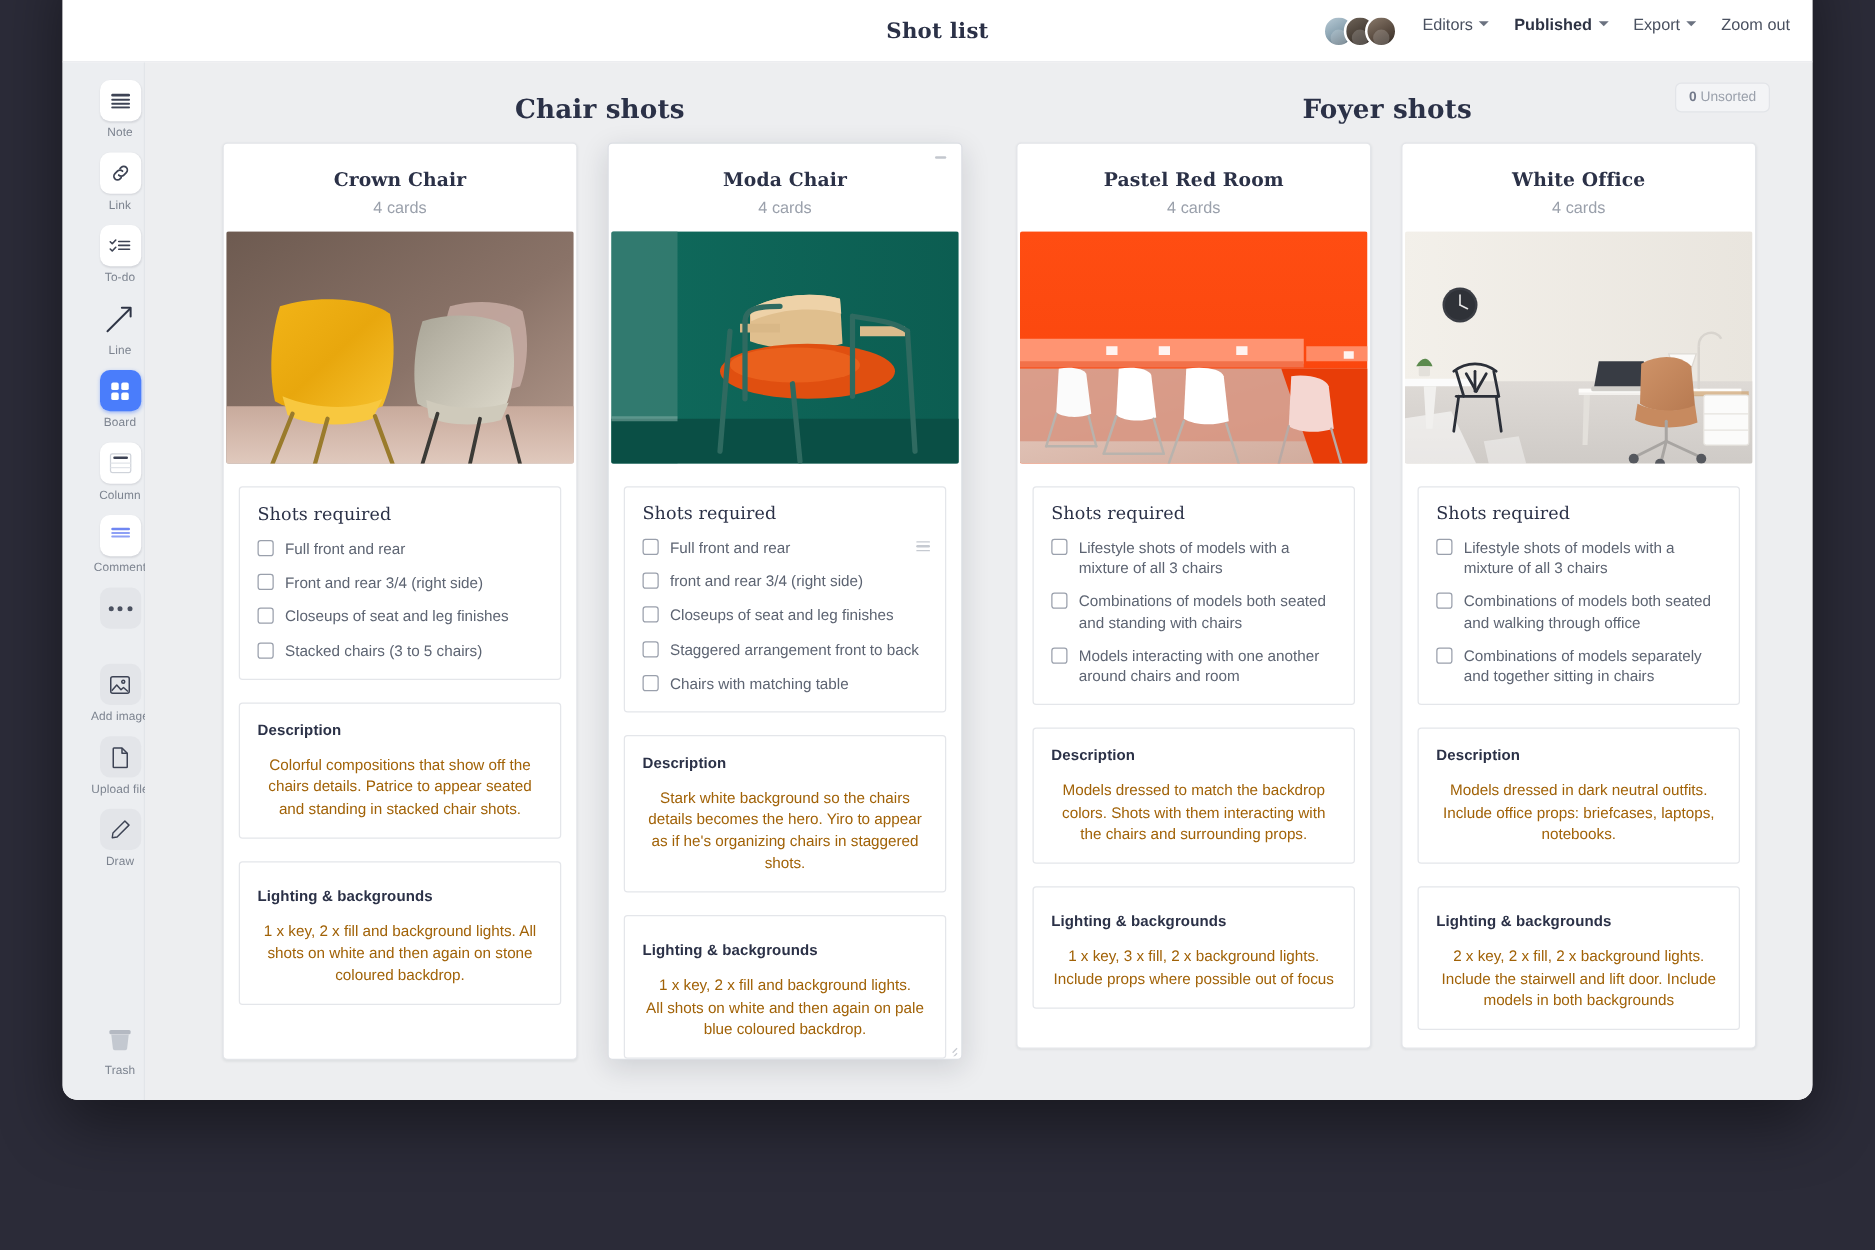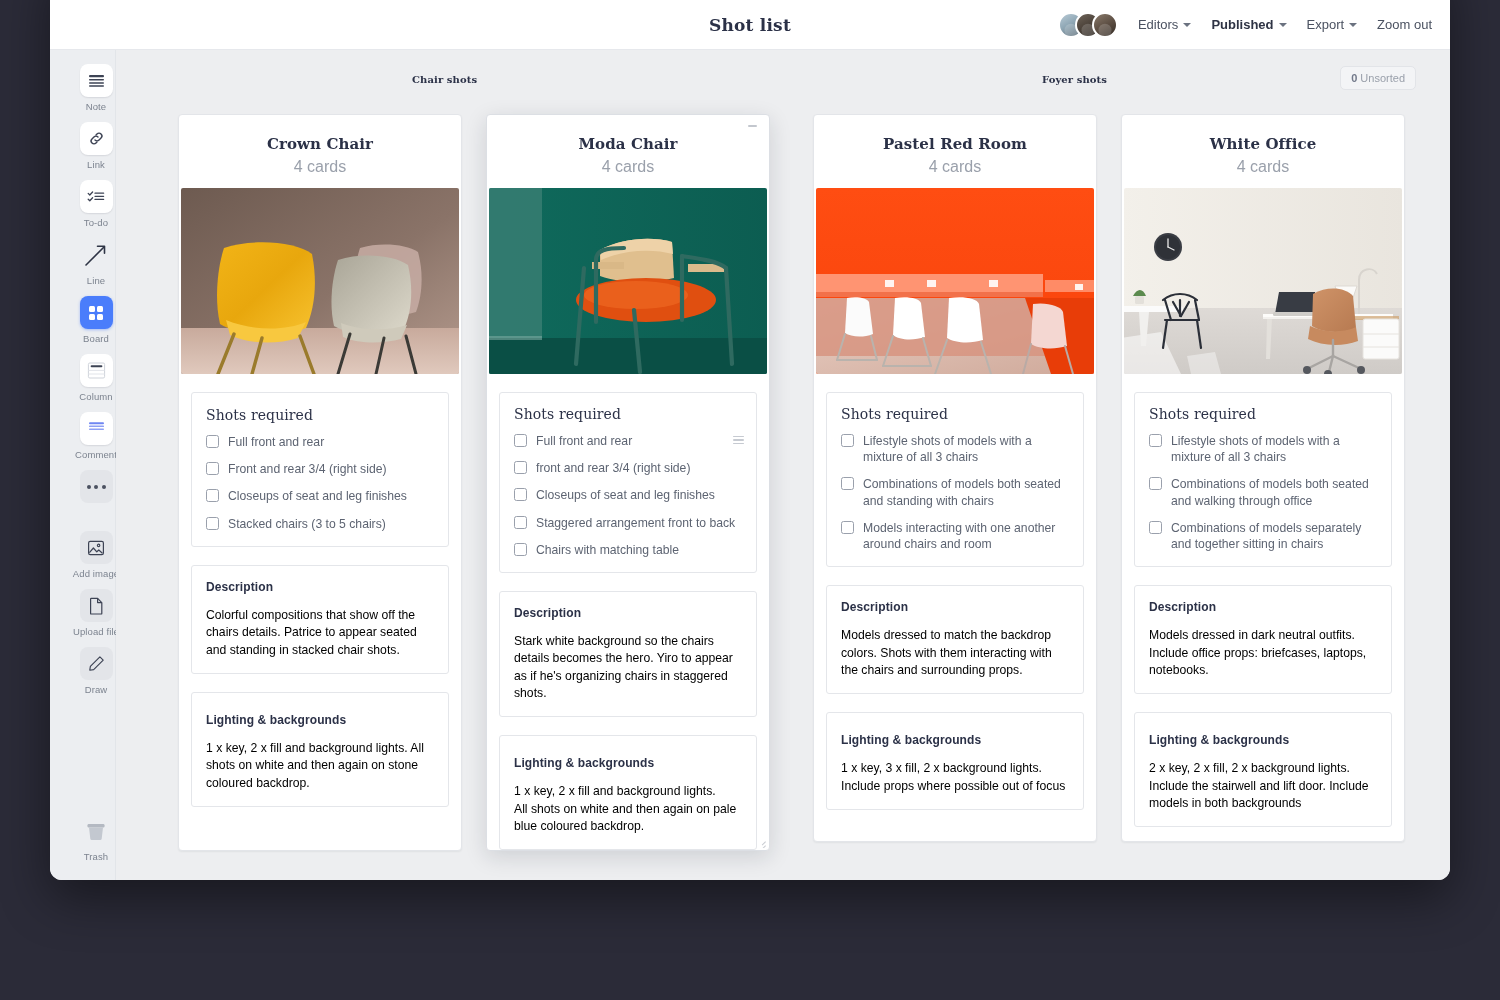--- a/index.html
+++ b/index.html
@@ -97,21 +97,21 @@
     font-family: "DejaVu Serif", "Liberation Serif", serif;
     font-weight: 700;
     font-size: 17px;
     color: #2b3147;
     letter-spacing: .2px;
     pointer-events: none;
   }
   .header-right {
     margin-left: auto;
     display: flex;
-    align-items: center;
+    align-items: flex-start;
     gap: 20px;
     position: relative;
     z-index: 2;
   }
   .avatars { display: flex; align-items: center; }
   .av {
     width: 26px; height: 26px; border-radius: 50%;
     border: 2px solid #fff;
     margin-left: -9px;
     background-size: cover;
@@ -208,21 +208,21 @@
   .section-titles {
     display: flex;
     position: relative;
     height: 34px;
     margin-bottom: 6px;
   }
   .sec-title {
     position: absolute;
     font-family: "DejaVu Serif", "Liberation Serif", serif;
     font-weight: 700;
-    font-size: 10px;
+    font-size: 21px;
     color: #2b3147;
     letter-spacing: .1px;
   }
   .sec-title.a { left: 266px; }
   .sec-title.b { left: 896px; }
 
   .columns {
     display: flex;
     gap: 0;
     align-items: flex-start;
@@ -247,21 +247,21 @@
   }
   .card-head { text-align: center; padding: 6px 16px 12px; }
   .card-title {
     font-family: "DejaVu Serif", "Liberation Serif", serif;
     font-weight: 700;
     font-size: 15px;
     color: #2b3147;
     letter-spacing: .1px;
   }
   .card-sub {
-    font-size: 16px;
+    font-size: 13px;
     color: #9aa0ab;
     margin-top: 5px;
   }
   .card-minimize {
     position: absolute;
     top: 10px; right: 12px;
     width: 9px; height: 2px;
     background: #c3c7ce;
     border-radius: 1px;
   }
@@ -311,22 +311,23 @@
   }
   .panel-title.sans {
     font-family: "Liberation Sans", sans-serif;
     font-weight: 700;
     font-size: 12px;
     margin-bottom: 13px;
   }
   .panel-body {
     font-size: 12.2px;
     line-height: 1.42;
-    color: #000000;
+    color: #a16207;
     white-space: pre-line;
+    text-align: center;
   }
 
   .check-row {
     display: flex;
     align-items: flex-start;
     gap: 9px;
     margin-bottom: 11px;
     position: relative;
   }
   .check-row:last-child { margin-bottom: 0; }

